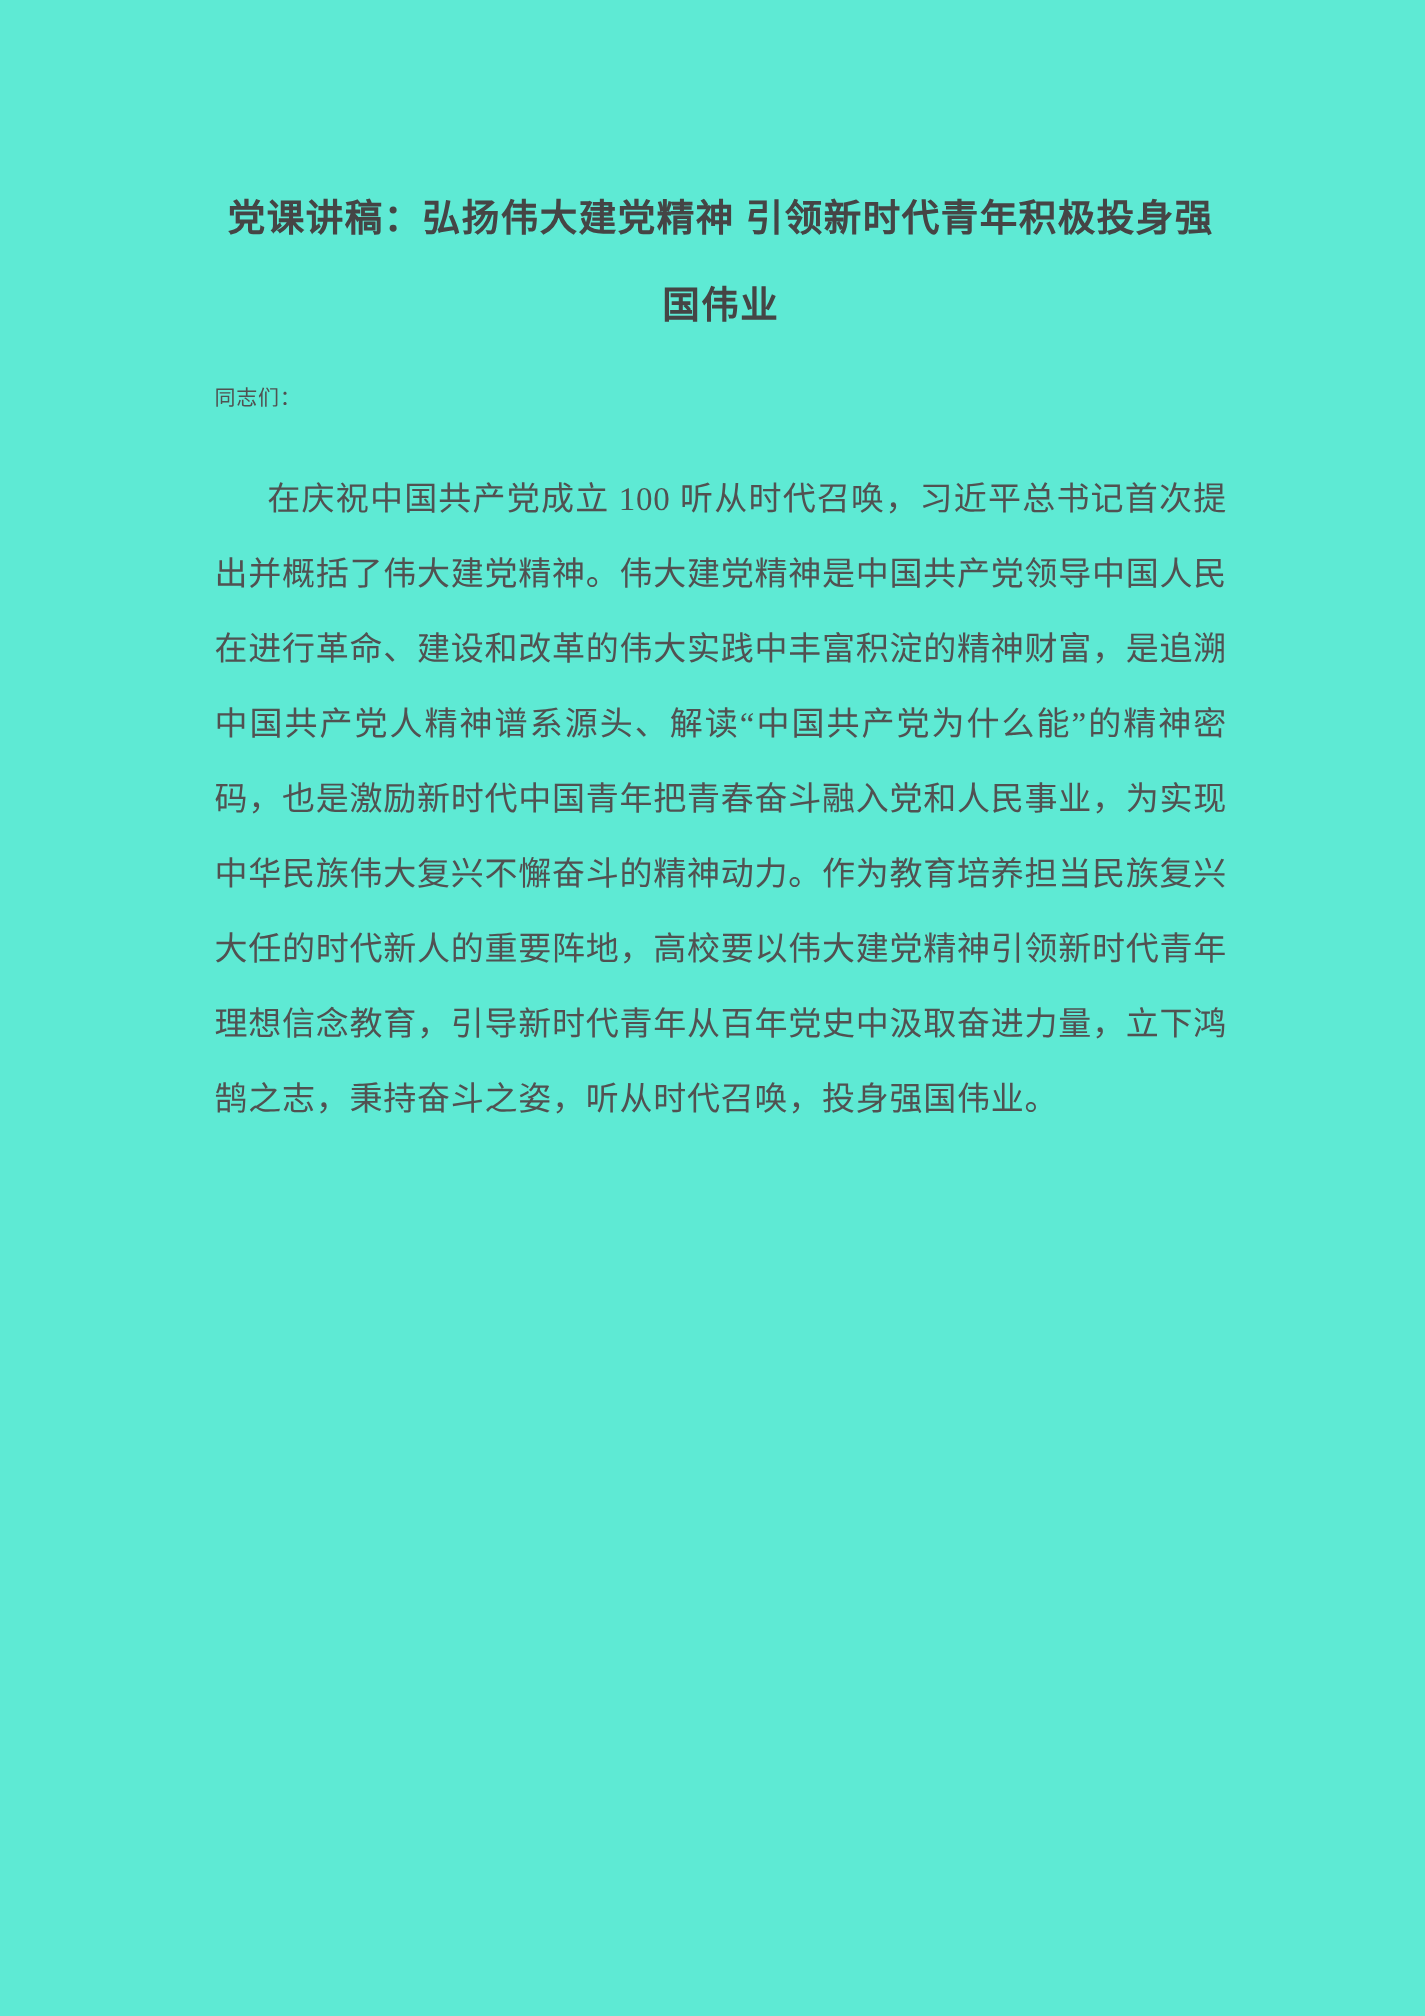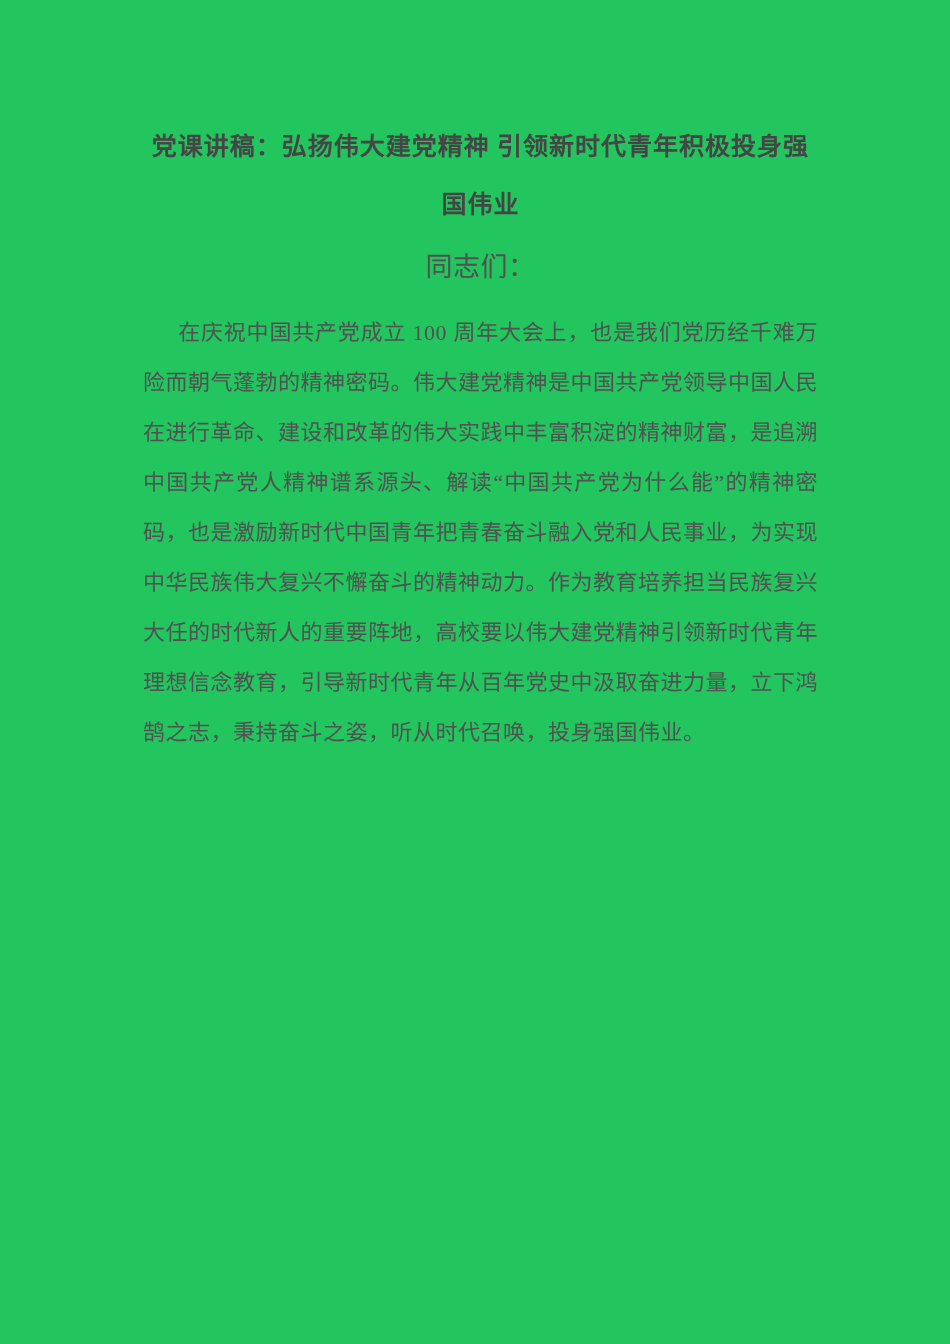--- a/index.html
+++ b/index.html
@@ -5,21 +5,21 @@
   * { margin: 0; padding: 0; box-sizing: border-box; }
 
   html, body {
     background: #ffffff;
   }
 
   .page {
     position: relative;
     width: 950px;
     height: 1344px;
-    background: #22c55e;
+    background: #5eead4;
     overflow: hidden;
     font-family: "Liberation Serif", "DejaVu Serif", serif;
   }
 
   .content {
     position: absolute;
     top: 118px;
     left: 143px;
     width: 675px;
   }
@@ -28,26 +28,25 @@
     font-size: 25px;
     font-weight: bold;
     color: #454545;
     text-align: center;
     line-height: 58px;
     letter-spacing: 1px;
     margin-bottom: 8px;
   }
 
   .salutation {
-    font-size: 27px;
+    font-size: 14px;
     color: #515151;
     line-height: 50px;
     letter-spacing: 0.5px;
     margin-bottom: 16px;
-    text-align: center;
   }
 
   .para {
     font-size: 22px;
     color: #515151;
     line-height: 50px;
     letter-spacing: 0.5px;
     text-align: justify;
     text-justify: inter-ideograph;
     text-indent: 1.6em;
@@ -56,16 +55,16 @@
 </style>
 </head>
 <body>
 
 <div class="page">
   <div class="content">
     <h1 class="doc-title">党课讲稿：弘扬伟大建党精神 引领新时代青年积极投身强国伟业</h1>
 
     <p class="salutation">同志们：</p>
 
-    <p class="para">在庆祝中国共产党成立 100 周年大会上，也是我们党历经千难万险而朝气蓬勃的精神密码。伟大建党精神是中国共产党领导中国人民在进行革命、建设和改革的伟大实践中丰富积淀的精神财富，是追溯中国共产党人精神谱系源头、解读“中国共产党为什么能”的精神密码，也是激励新时代中国青年把青春奋斗融入党和人民事业，为实现中华民族伟大复兴不懈奋斗的精神动力。作为教育培养担当民族复兴大任的时代新人的重要阵地，高校要以伟大建党精神引领新时代青年理想信念教育，引导新时代青年从百年党史中汲取奋进力量，立下鸿鹄之志，秉持奋斗之姿，听从时代召唤，投身强国伟业。</p>
+    <p class="para">在庆祝中国共产党成立 100 听从时代召唤，习近平总书记首次提出并概括了伟大建党精神。伟大建党精神是中国共产党领导中国人民在进行革命、建设和改革的伟大实践中丰富积淀的精神财富，是追溯中国共产党人精神谱系源头、解读“中国共产党为什么能”的精神密码，也是激励新时代中国青年把青春奋斗融入党和人民事业，为实现中华民族伟大复兴不懈奋斗的精神动力。作为教育培养担当民族复兴大任的时代新人的重要阵地，高校要以伟大建党精神引领新时代青年理想信念教育，引导新时代青年从百年党史中汲取奋进力量，立下鸿鹄之志，秉持奋斗之姿，听从时代召唤，投身强国伟业。</p>
 
   </div>
 </div>
 
 </body></html>

